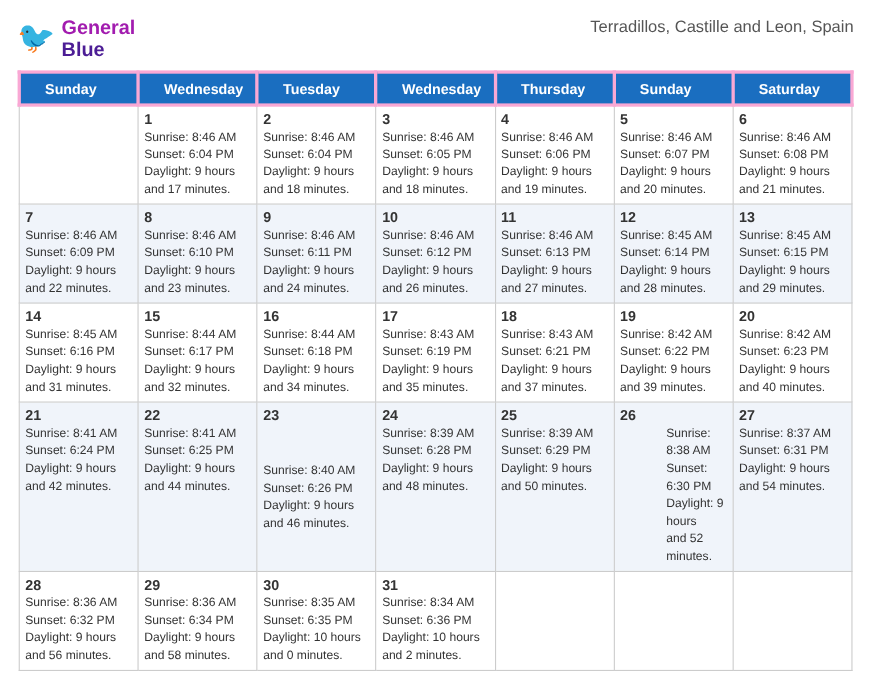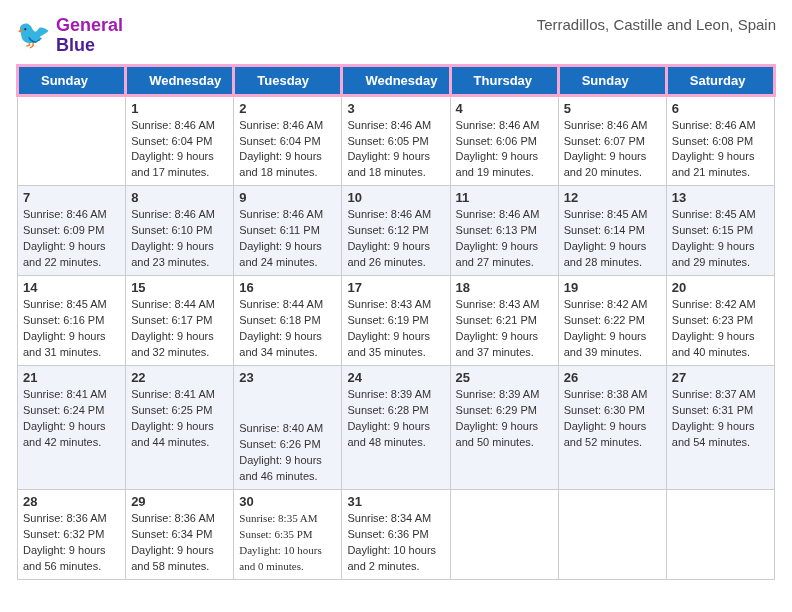--- a/index.html
+++ b/index.html
@@ -299,21 +299,21 @@
         </td>
         <td>
           <span class="day-number">25</span>
           <div class="day-info" style="white-space: pre-line;">Sunrise: 8:39 AM
 Sunset: 6:29 PM
 Daylight: 9 hours
 and 50 minutes.</div>
         </td>
         <td>
           <span class="day-number">26</span>
-          <div class="day-info" style="white-space: pre-line;">Sunrise: 8:38 AM
+          <div class="day-info" style="white-space: pre-line; margin-left: 42px;">Sunrise: 8:38 AM
 Sunset: 6:30 PM
 Daylight: 9 hours
 and 52 minutes.</div>
         </td>
         <td>
           <span class="day-number">27</span>
           <div class="day-info" style="white-space: pre-line;">Sunrise: 8:37 AM
 Sunset: 6:31 PM
 Daylight: 9 hours
 and 54 minutes.</div>
@@ -329,21 +329,21 @@
         </td>
         <td>
           <span class="day-number">29</span>
           <div class="day-info" style="white-space: pre-line;">Sunrise: 8:36 AM
 Sunset: 6:34 PM
 Daylight: 9 hours
 and 58 minutes.</div>
         </td>
         <td>
           <span class="day-number">30</span>
-          <div class="day-info" style="white-space: pre-line; font-family: Liberation Serif, serif;">Sunrise: 8:35 AM
+          <div class="day-info" style="white-space: pre-line;">Sunrise: 8:35 AM
 Sunset: 6:35 PM
 Daylight: 10 hours
 and 0 minutes.</div>
         </td>
         <td>
           <span class="day-number">31</span>
           <div class="day-info" style="white-space: pre-line;">Sunrise: 8:34 AM
 Sunset: 6:36 PM
 Daylight: 10 hours
 and 2 minutes.</div>

